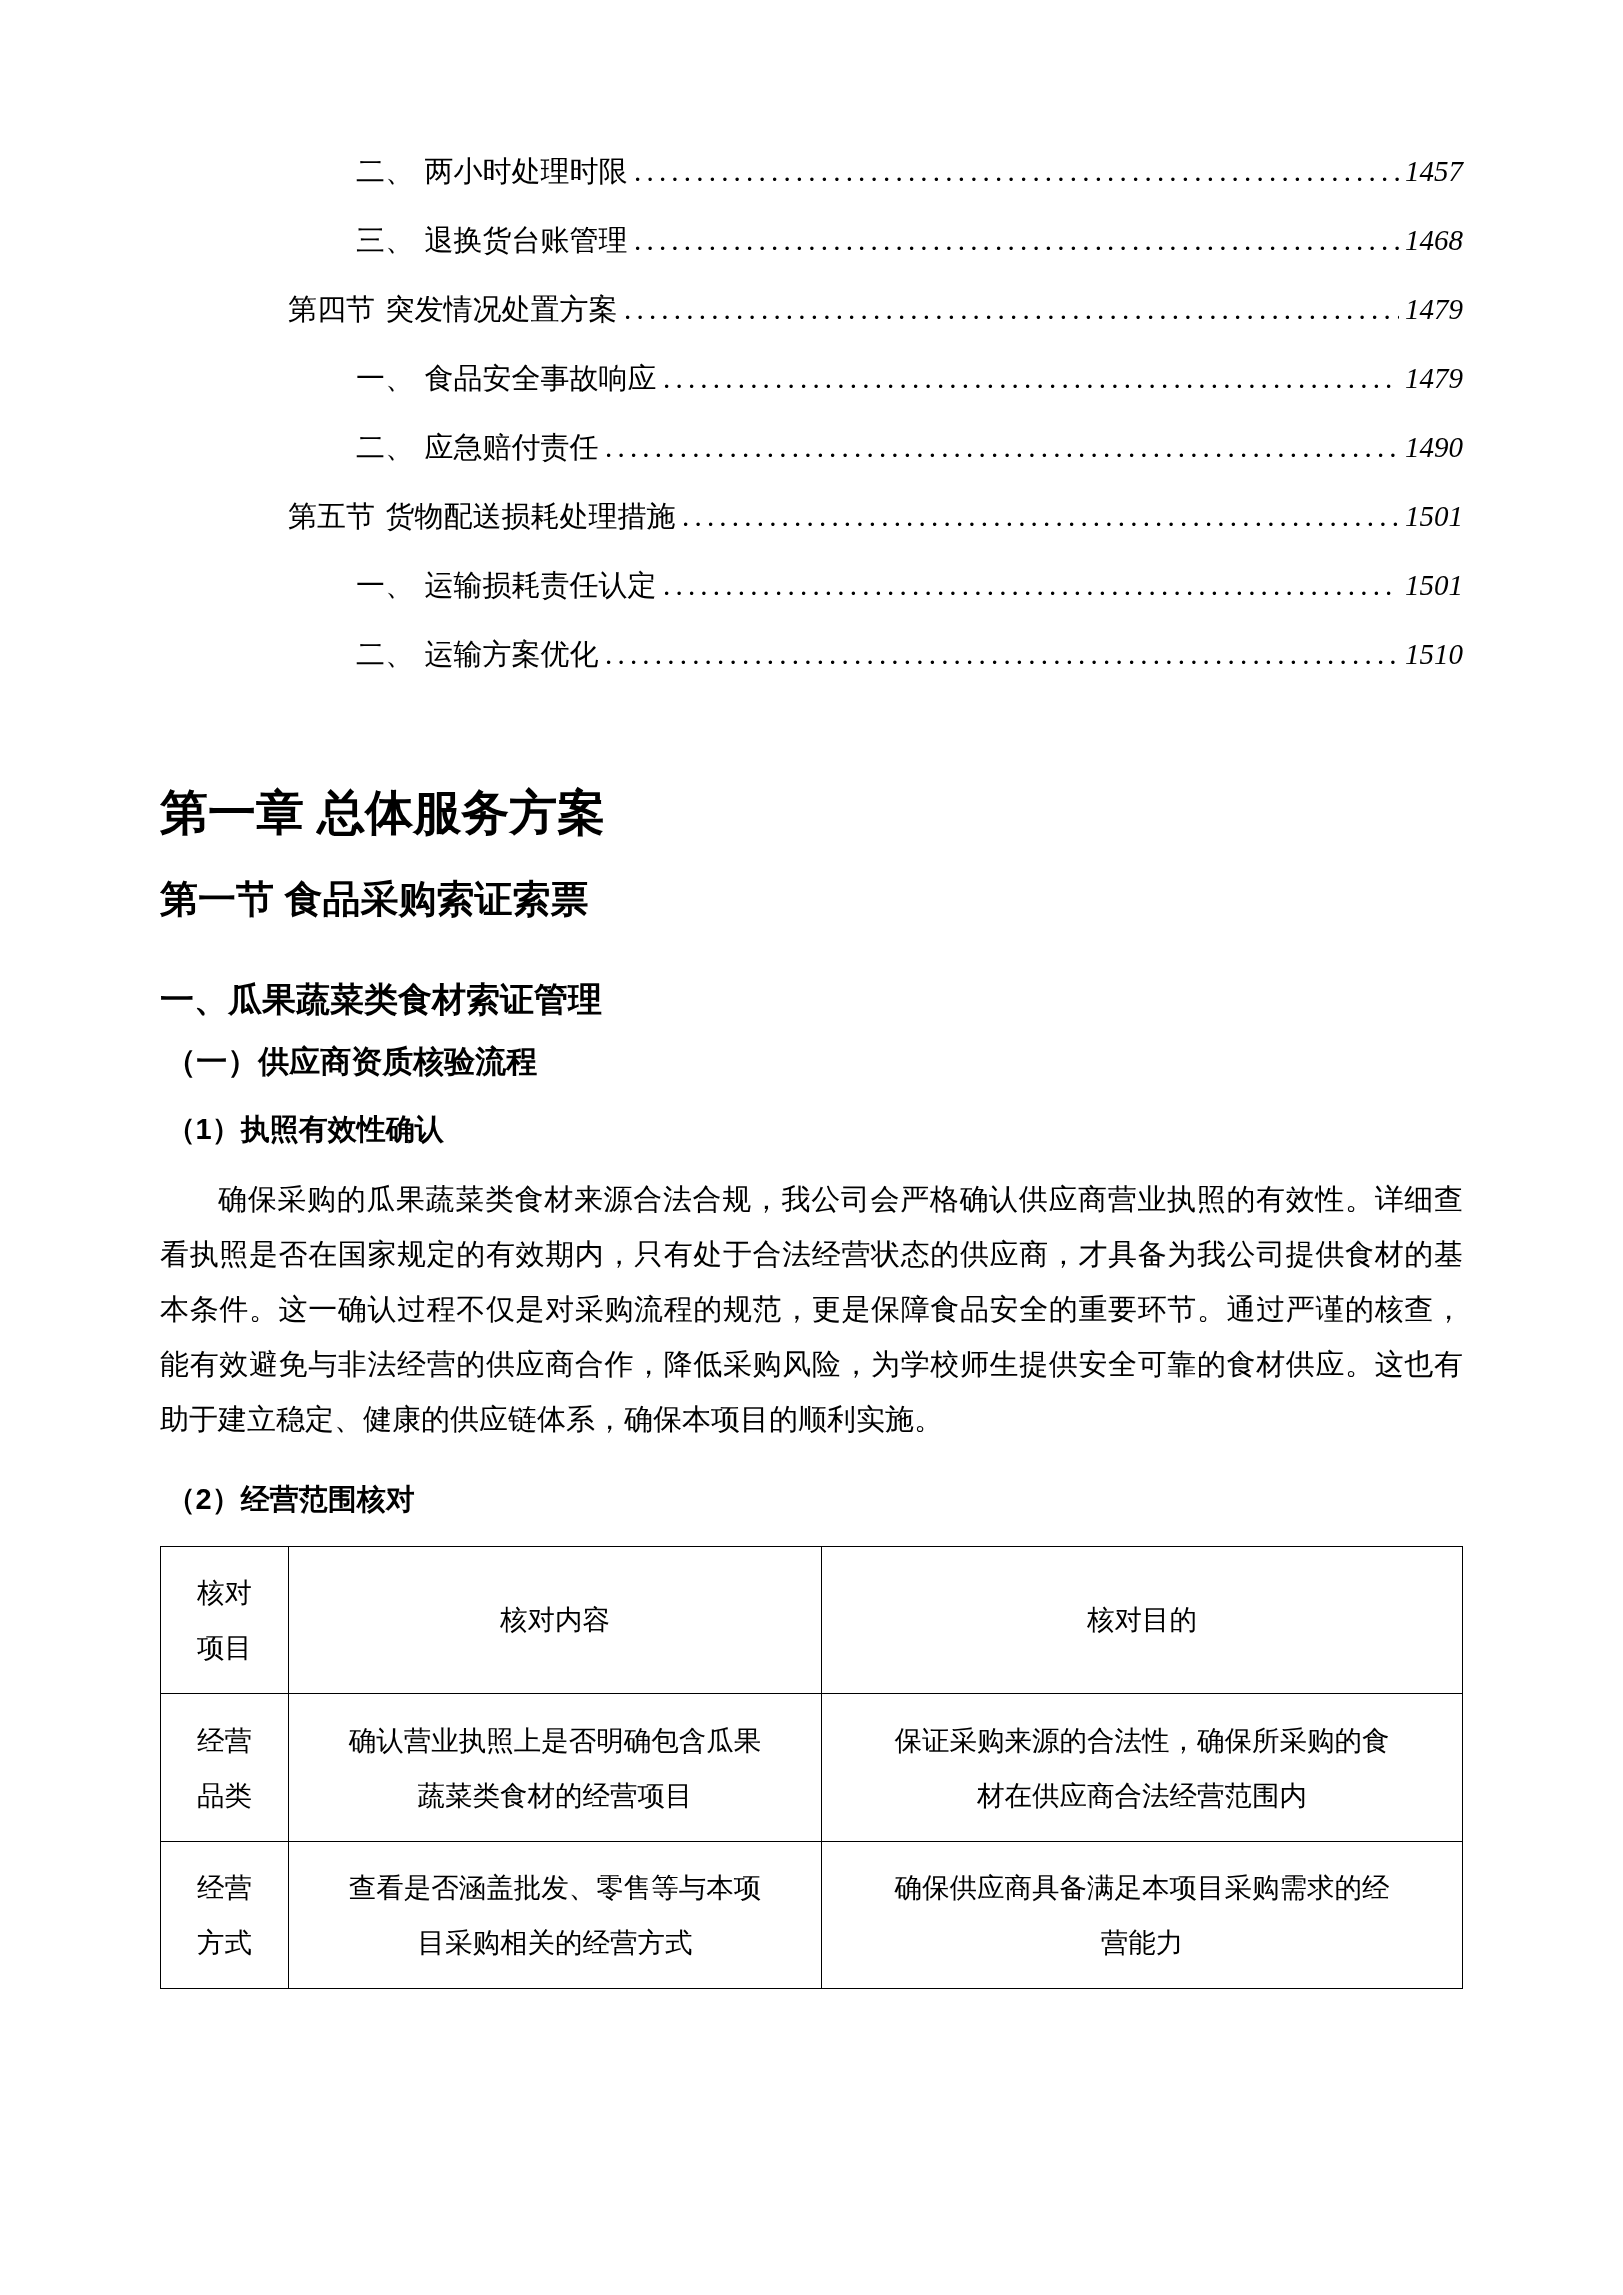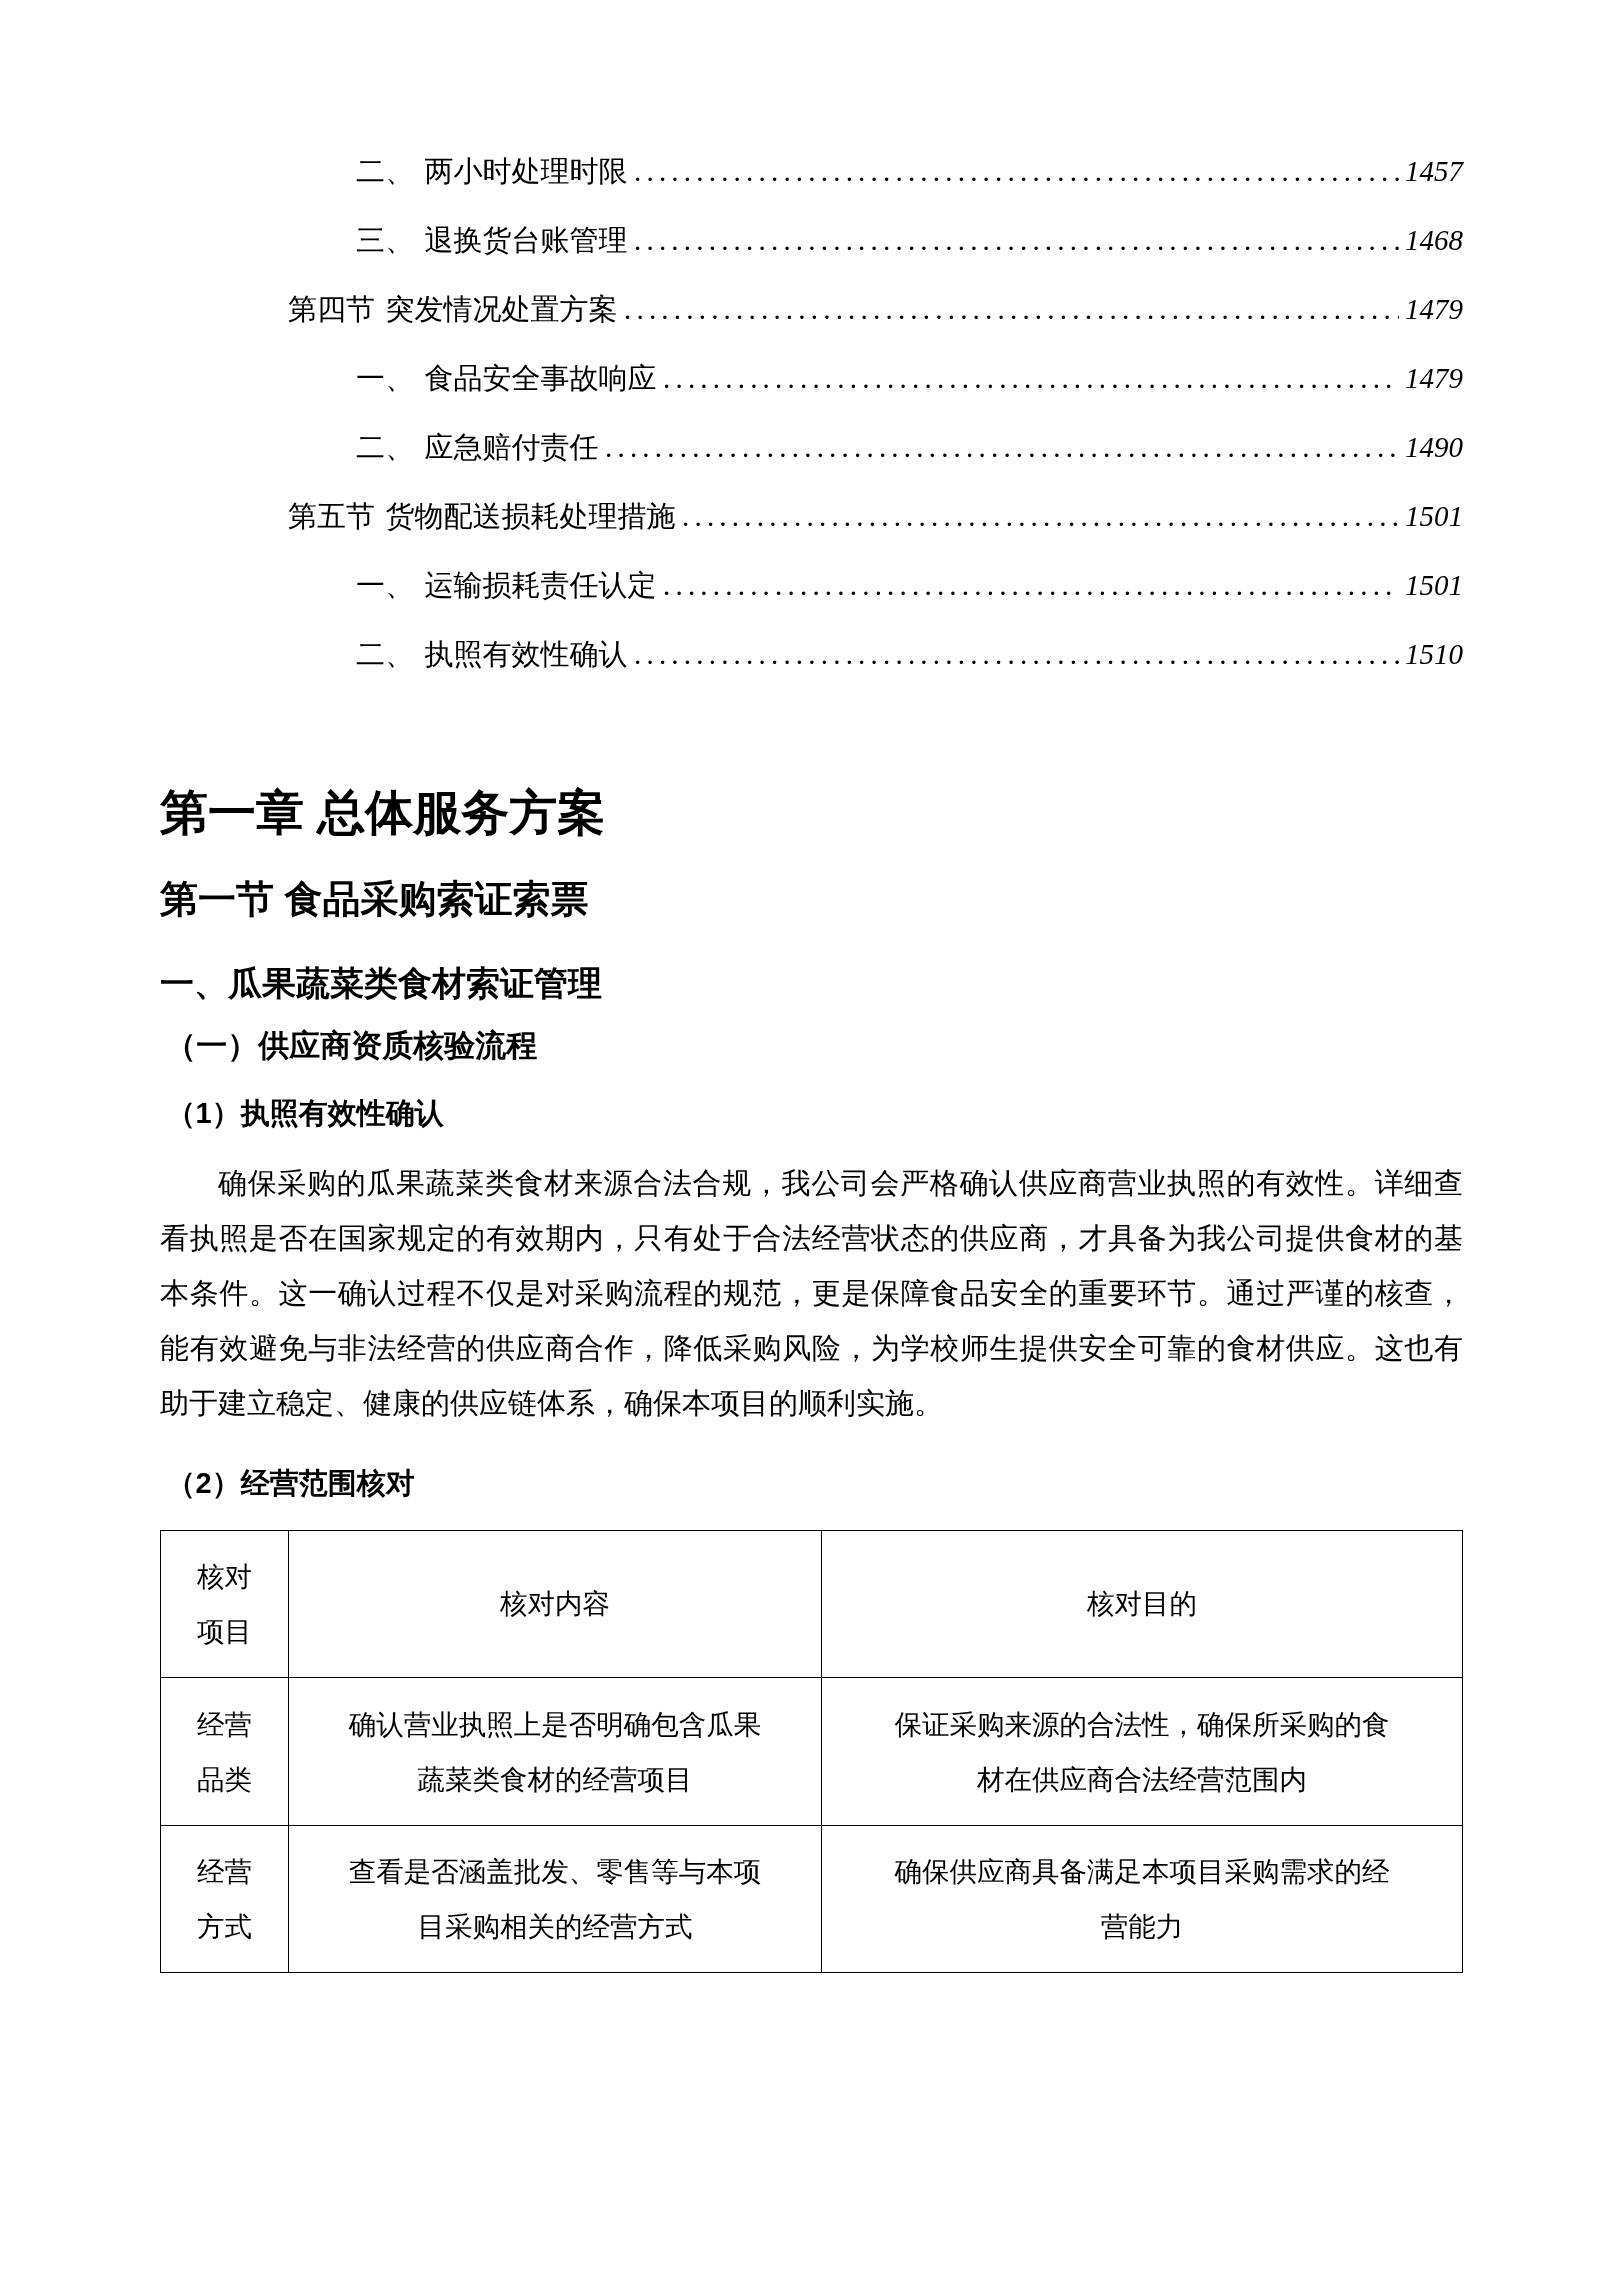--- a/index.html
+++ b/index.html
@@ -27,21 +27,21 @@
   .toc-title { flex:none; }
   .dots {
     flex:1 1 auto; overflow:hidden; white-space:nowrap;
     letter-spacing:5.2px; margin:0 6.5px; font-size:29px;
   }
   .toc-page { flex:none; font-size:29px;font-style:italic; }
   
   .h { font-family:"Liberation Sans","DejaVu Sans",sans-serif; font-weight:bold; line-height:1.35; }
   .h-chapter { font-size:48px; margin-top:92px; }
   .h-section { font-size:38px; margin-top:28px; }
-  .h-sub1    { font-size:34px; margin-top:36px; }
+  .h-sub1    { font-size:34px; margin-top:52px; }
   .h-sub2    { font-size:31px; margin-top:18px; padding-left:5.2px; }
   .h-sub3    { font-size:29px; margin-top:29.4px; }
   .h-sub4    { font-size:29px; margin-top:27.5px; padding-left:6.5px; }
   .h-sub5    { font-size:29px; margin-top:33px; padding-left:6.5px; }
   
   .para {
     margin-top:23px;
     font-size:29px; line-height:55px;
     text-align:justify;
     text-indent:58px;
@@ -118,21 +118,21 @@
 
     <div class="toc-row lvl2">
       <span class="toc-num">一、</span>
       <span class="toc-title">运输损耗责任认定</span>
       <span class="dots">............................................................................................................................................................................................................................................................................................................</span>
       <span class="toc-page">1501</span>
     </div>
 
     <div class="toc-row lvl2">
       <span class="toc-num">二、</span>
-      <span class="toc-title">执照有效性确认</span>
+      <span class="toc-title">运输方案优化</span>
       <span class="dots">............................................................................................................................................................................................................................................................................................................</span>
       <span class="toc-page">1510</span>
     </div>
 
   </div>
 
   <div class="h h-chapter">第一章 总体服务方案</div>
   <div class="h h-section">第一节 食品采购索证索票</div>
   <div class="h h-sub1">一、瓜果蔬菜类食材索证管理</div>
   <div class="h h-sub2">（一）供应商资质核验流程</div>

